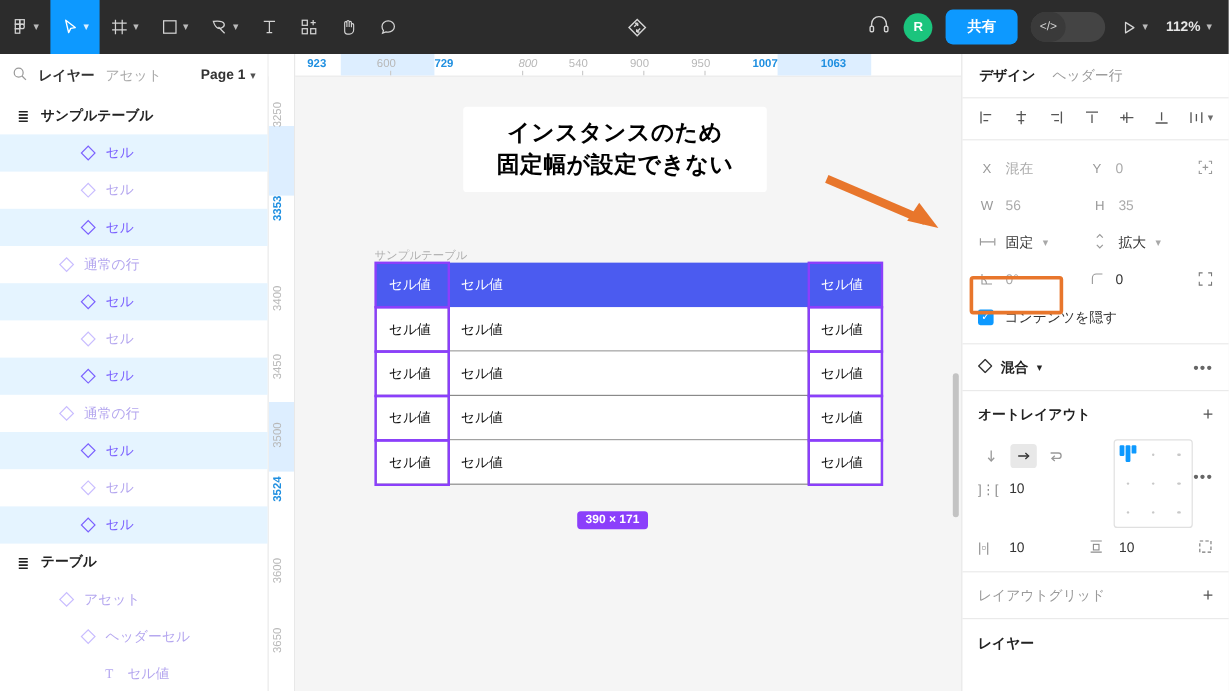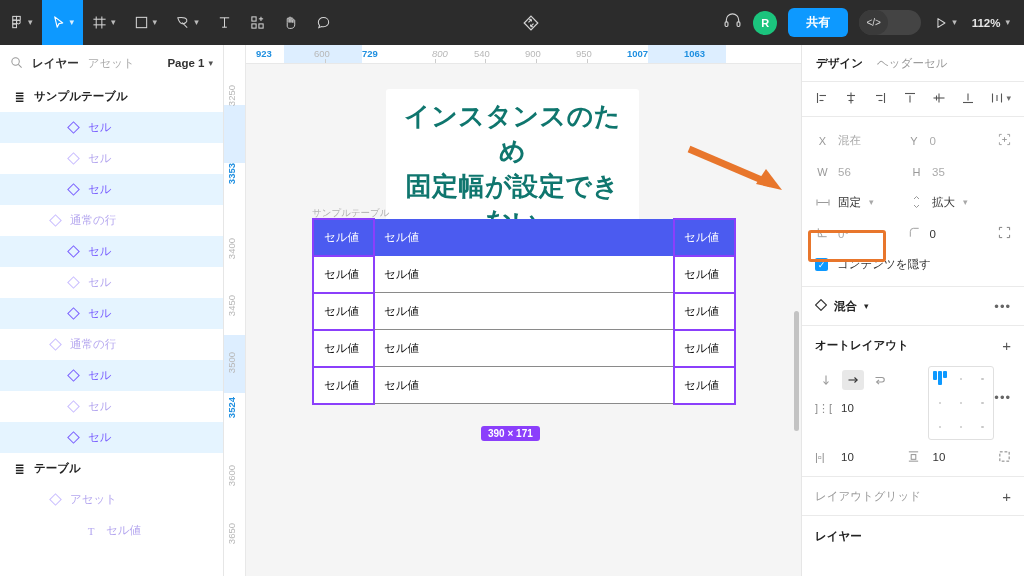--- a/index.html
+++ b/index.html
@@ -97,21 +97,21 @@
   }
 
   
   .canvas {
     position: absolute; top: 64px; left: 246px; width: 555px; height: 512px;
     background: #f5f5f5; overflow: hidden;
   }
   .annotation {
     position: absolute; left: 140px; top: 25px; width: 253px; padding: 10px 8px;
     background: #fff; border-radius: 3px; text-align: center;
-    color: #0f766e; font-size: 26px; font-weight: bold; line-height: 1.35;
+    color: #000000; font-size: 19px; font-weight: bold; line-height: 1.35;
     letter-spacing: .5px;
   }
   .arrow-svg { position: absolute; left: 440px; top: 80px; }
   .frame-label {
     position: absolute; left: 66px; top: 143px;
     font-size: 9.5px; color: #b0b0b0;
   }
   .table-wrap { position: absolute; left: 67px; top: 155px; }
   .tbl { border-collapse: separate; border-spacing: 0; }
   .tbl td {
@@ -422,20 +422,26 @@
           <span class="layer-ico">
             <span class="comp-ico">≣</span>
           </span>
           <span style="margin-left: 6px;">テーブル</span>
         </div>
         <div class="layer-row" style="padding-left: 46px;">
           <span class="layer-ico">
             <span class="diamond faded"></span>
           </span>
           <span style="margin-left: 6px; color: rgb(180, 166, 239);">アセット</span>
+        </div>
+        <div class="layer-row" style="padding-left: 64px;">
+          <span class="layer-ico">
+            <span class="diamond faded"></span>
+          </span>
+          <span style="margin-left: 6px; color: rgb(180, 166, 239);">ヘッダーセル</span>
         </div>
         <div class="layer-row" style="padding-left: 82px;">
           <span class="layer-ico">
             <span class="t-ico">T</span>
           </span>
           <span style="margin-left: 6px; color: rgb(180, 166, 239);">セル値</span>
         </div>
       </div>
   </div>
 
@@ -518,21 +524,21 @@
     </div>
 
     <div class="size-badge">390 × 171</div>
     <div class="canvas-scrollbar"></div>
   </div>
 
   <div class="right-panel">
 
     <div class="rp-tabs">
       <span class="rp-tab">デザイン</span>
-      <span class="rp-tab inactive">ヘッダーセル</span>
+      <span class="rp-tab inactive">ヘッダー行</span>
     </div>
     <div class="rp-divider"></div>
 
     <div class="align-row">
       <span class="ai">
         <svg width="14" height="14" viewBox="0 0 14 14">
             <g stroke="#555" stroke-width="1.1" fill="none">
           <line x1="2.5" y1="2" x2="2.5" y2="12"></line>
               <line x1="4.5" y1="4.5" x2="11" y2="4.5"></line>
           <line x1="4.5" y1="9.5" x2="8.5" y2="9.5"></line>

